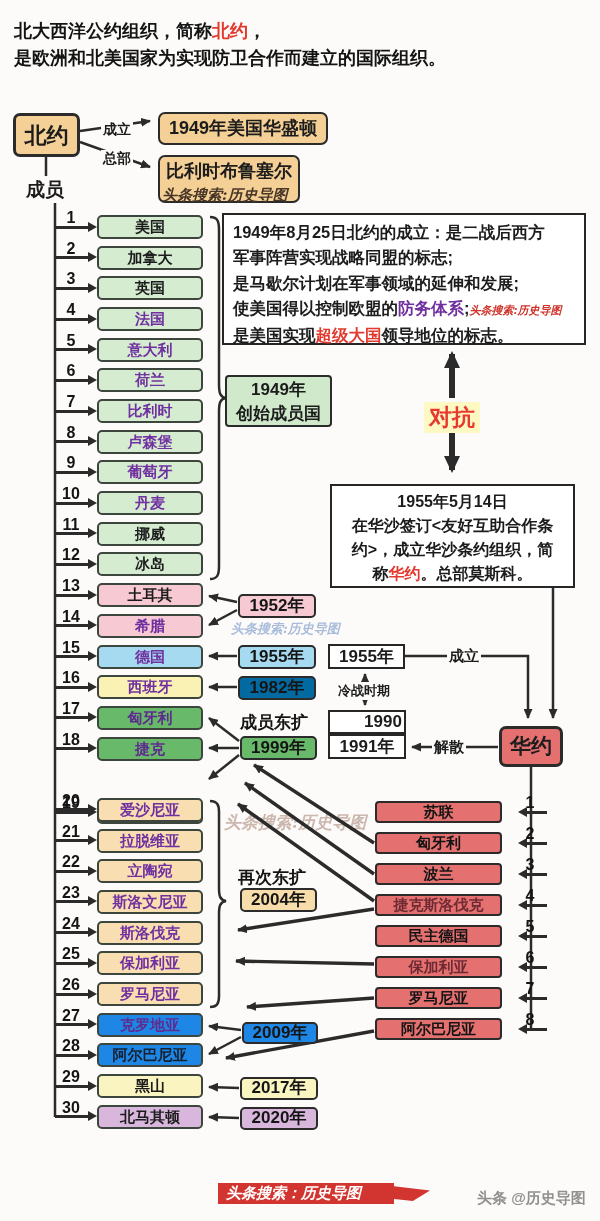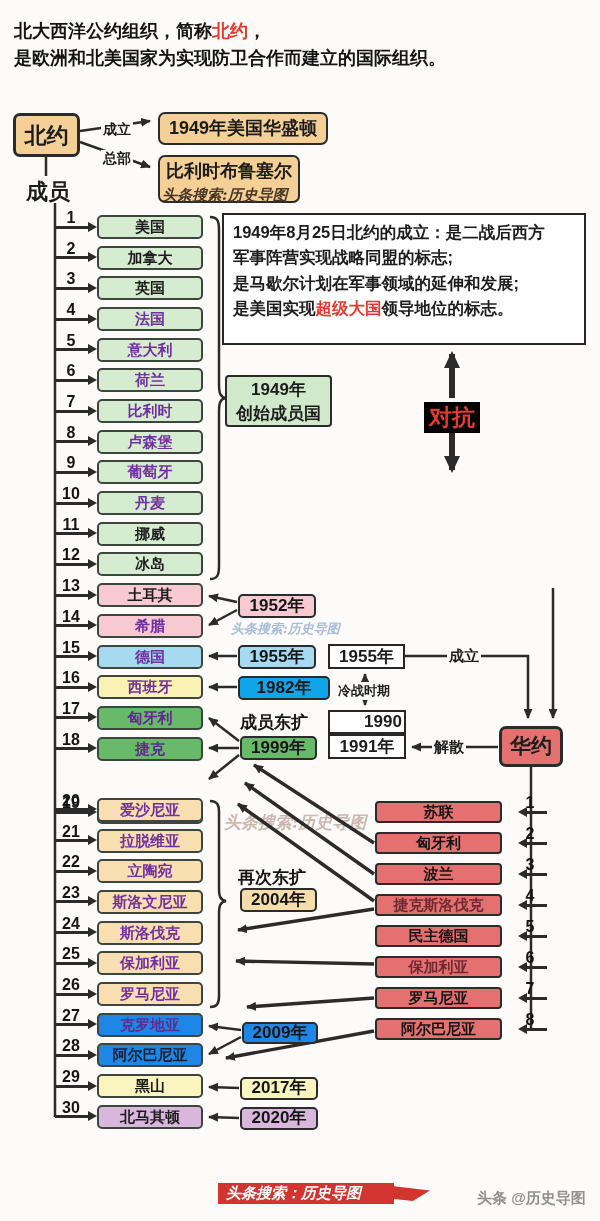--- a/index.html
+++ b/index.html
@@ -11,21 +11,21 @@
   .red{color:#e33a30;}
   .purple{color:#7030a0;}
 
   
   .node{position:absolute;box-sizing:border-box;border:3px solid #2b2b2b;border-radius:7px;
     background:#f4d096;font-weight:bold;text-align:center;z-index:3;}
   .nato-root{left:13px;top:113px;width:67px;height:44px;font-size:22px;line-height:39px;}
   .founded-box{left:158px;top:112px;width:170px;height:33px;font-size:18px;line-height:28px;border-width:2.5px;}
   .hq-box{left:158px;top:155px;width:142px;height:48px;font-size:18px;line-height:28px;border-width:2.5px;}
   .edge-label{position:absolute;font-size:14px;font-weight:bold;background:#fcfbf9;padding:0 2px;z-index:4;}
-  .members-label{left:26px;top:177px;font-size:22px;font-weight:bold;z-index:3;text-align:center;}
+  .members-label{left:26px;top:177px;font-size:19px;font-weight:bold;z-index:3;text-align:center;}
 
   
   .nrow{position:absolute;left:55px;width:148px;height:24px;z-index:3;}
   .nrow .num{position:absolute;left:2px;bottom:12px;width:28px;text-align:center;font-size:16px;font-weight:bold;color:#141414;}
   .nrow .stub{position:absolute;left:0;top:50%;width:33px;height:3px;margin-top:-1.5px;background:#2b2b2b;}
   .nrow .stub::after{content:"";position:absolute;right:-9px;top:50%;margin-top:-5.5px;
     border-left:9px solid #2b2b2b;border-top:5.5px solid transparent;border-bottom:5.5px solid transparent;}
   .nrow .mbox{position:absolute;left:42px;top:0;width:106px;height:24px;box-sizing:border-box;
     border:2.5px solid #3d463d;border-radius:5px;background:var(--bg,#eee);color:var(--fg,#111);
     font-size:15px;font-weight:bold;text-align:center;line-height:19px;}
@@ -43,21 +43,21 @@
   .descbox{position:absolute;box-sizing:border-box;background:#fff;border:2.5px solid #262626;
     font-weight:bold;z-index:3;}
   .desc1{left:222px;top:213px;width:364px;height:132px;padding:5px 9px;font-size:16.5px;line-height:25.3px;}
   .desc2{left:330px;top:484px;width:245px;height:104px;padding:4px 6px;font-size:16px;line-height:24px;text-align:center;}
   .wm-inline{font-size:11px;color:#d0342c;font-family:"DejaVu Serif",serif;font-style:italic;font-weight:bold;}
 
   .founding{position:absolute;left:225px;top:375px;width:107px;height:52px;box-sizing:border-box;
     background:#cfe9ca;border:2.5px solid #2b2b2b;border-radius:4px;text-align:center;
     font-size:17px;line-height:24px;font-weight:bold;padding-top:1px;z-index:3;}
 
-  .vs{left:424px;top:402px;width:56px;text-align:center;font-size:23px;font-weight:bold;color:#e8392e;z-index:4;background:#000000;}
+  .vs{left:424px;top:402px;width:56px;text-align:center;font-size:23px;font-weight:bold;color:#e8392e;z-index:4;background:#fef9c3;}
 
   .ytag{position:absolute;box-sizing:border-box;height:24px;border:2.5px solid #2b2b2b;border-radius:5px;
     background:var(--bg,#fff);text-align:center;font-size:17px;line-height:19px;font-weight:bold;color:#151515;z-index:3;}
   .elabel{position:absolute;font-size:17px;font-weight:bold;color:#141414;z-index:3;}
 
   .wbox{position:absolute;box-sizing:border-box;background:#fff;border:2px solid #262626;
     text-align:center;font-size:17px;font-weight:bold;z-index:3;}
   .smlabel{position:absolute;font-size:15px;font-weight:bold;z-index:4;background:#fcfbf9;padding:0 2px;}
 
   .warsaw-root{left:499px;top:726px;width:64px;height:41px;font-size:21px;line-height:34px;background:#e57070;}
@@ -337,30 +337,37 @@
 
   <div class="founding">
     <div>1949年</div>
     <div>创始成员国</div>
   </div>
 
   <div class="descbox desc1">
     <div>1949年8月25日北约的成立：是二战后西方</div>
     <div>军事阵营实现战略同盟的标志;</div>
     <div>是马歇尔计划在军事领域的延伸和发展;</div>
+    <div><span>使美国得以控制欧盟的</span><span class="purple">防务体系</span><span>;</span><span class="wm-inline">头条搜索:历史导图</span></div>
     <div><span>是美国实现</span><span class="red">超级大国</span><span>领导地位的标志。</span></div>
   </div>
 
   <div class="vs abs">对抗</div>
 
+  <div class="descbox desc2">
+    <div>1955年5月14日</div>
+    <div><span>在华沙签订&lt;友好互助合作条</span><br>
+      <span>约&gt;，成立华沙条约组织，简</span><br>
+      <span>称</span><span class="red">华约</span><span>。总部莫斯科。</span></div>
+  </div>
 
   <div class="ytag" style="left: 238px; top: 594px; width: 78px; background: rgb(247, 201, 211);">1952年</div>
   <div class="wm wm-blue abs">头条搜索:历史导图</div>
   <div class="ytag" style="left: 238px; top: 645px; width: 78px; background: rgb(166, 218, 240);">1955年</div>
-  <div class="ytag" style="left: 238px; top: 676px; width: 92px; background: #0ea5e9;">1982年</div>
+  <div class="ytag" style="left: 238px; top: 676px; width: 78px; background: #0369a1;">1982年</div>
   <div class="elabel" style="left:240px;top:711px;">成员东扩</div>
   <div class="ytag" style="left: 240px; top: 736px; width: 77px; background: rgb(104, 186, 106);">1999年</div>
   <div class="elabel" style="left:238px;top:866px;text-align:center;">再次东扩</div>
   <div class="ytag" style="left: 240px; top: 888px; width: 77px; background: rgb(246, 221, 171);">2004年</div>
   <div class="ytag" style="left: 242px; top: 1022px; width: 76px; height: 22px; line-height: 17px; background: rgb(30, 135, 230);">2009年</div>
   <div class="ytag" style="left: 240px; top: 1077px; width: 78px; height: 23px; line-height: 18px; background: rgb(249, 244, 192);">2017年</div>
   <div class="ytag" style="left: 240px; top: 1107px; width: 78px; height: 23px; line-height: 18px; background: rgb(217, 183, 221);">2020年</div>
 
   <div class="wbox" style="left:328px;top:644px;width:77px;height:25px;line-height:21px;">1955年</div>
   <div class="smlabel" style="left:447px;top:647px;">成立</div>

